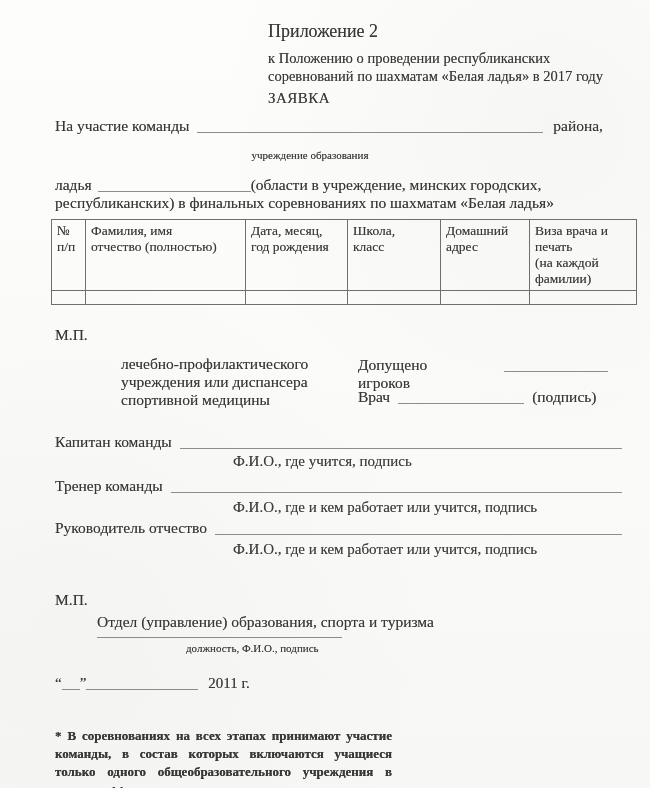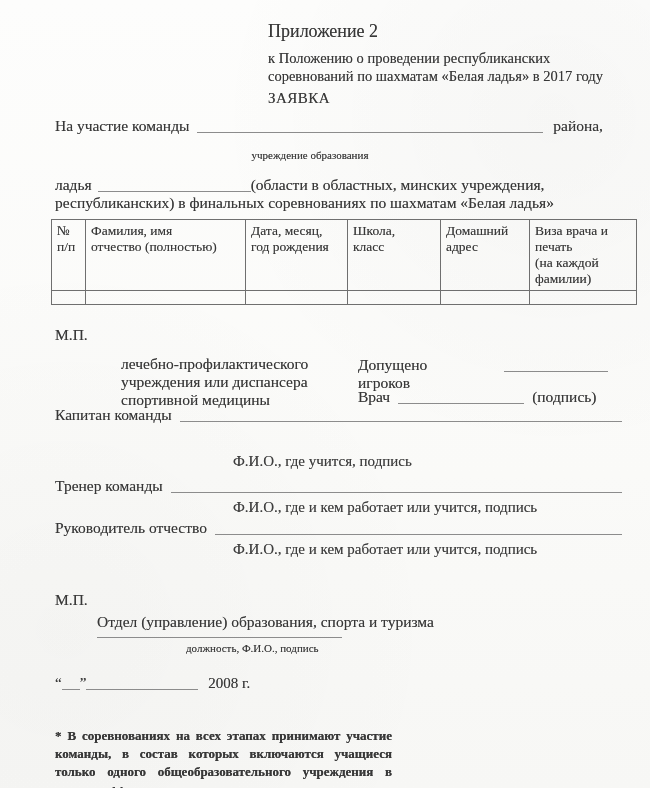--- a/index.html
+++ b/index.html
@@ -56,21 +56,21 @@
   .stamp1{left:55px; top:326px;}
   .issuer{left:121px; top:355px; line-height:18px;}
   .admitted{left:358px; top:356px; width:250px;}
   .admitted .fill{width:104px; margin-left:22px;}
   .doctor{left:358px; top:388px; width:258px;}
   .doctor .fill{width:126px; margin-left:8px; margin-right:8px;}
 
   
   .sig{left:55px; width:567px;}
   .sig .fill{margin-left:8px;}
-  .sig1{top:406px;text-align:right;} .sig2{top:477px;} .sig3{top:519px;}
+  .sig1{top:433px;text-align:right;} .sig2{top:477px;} .sig3{top:519px;}
   .cap{color:#3e3e3e;}
   .cap1{left:233px; top:453px;}
   .cap2{left:233px; top:499px;}
   .cap3{left:233px; top:541px;}
 
   
   .stamp2{left:55px; top:591px;}
   .dept-name{left:97px; top:613px;}
   .dept-rule{position:absolute; left:97px; top:637px; width:245px; border-top:1px solid #8c8c8c;}
   .dept-caption{left:186px; top:642px;}
@@ -99,21 +99,21 @@
   <div class="t flexline team-line">
     <span>На участие команды</span>
     <span class="fill grow"></span>
     <span>района,</span>
   </div>
   <div class="t small team-caption">учреждение образования</div>
 
   <div class="t flexline city-line">
     <span>ладья</span>
     <span class="fill"></span>
-    <span>(области в областных, минских учреждения,</span>
+    <span>(области в учреждение, минских городских,</span>
   </div>
   <div class="t city-line2">республиканских) в финальных соревнованиях по шахматам «Белая ладья»</div>
 
   <div class="roster">
     <table>
       <colgroup>
         <col style="width:34px">
           <col style="width:160px">
           <col style="width:102px">
         <col style="width:93px">
@@ -185,18 +185,18 @@
   <div class="t stamp2">М.П.</div>
   <div class="t dept-name">Отдел (управление) образования, спорта и туризма</div>
   <div class="dept-rule"></div>
   <div class="t small dept-caption">должность, Ф.И.О., подпись</div>
 
   <div class="t flexline date-line">
     <span>“</span>
     <span class="fill fill-a"></span>
     <span>”</span>
     <span class="fill fill-b"></span>
-    <span>2008 г.</span>
+    <span>2011 г.</span>
   </div>
 
   <div class="t footnote">* В соревнованиях на всех этапах принимают участие команды, в состав которых включаются учащиеся только одного общеобразовательного учреждения в возрасте 14 лет и моложе.</div>
 
 </div>
 
 </body></html>

